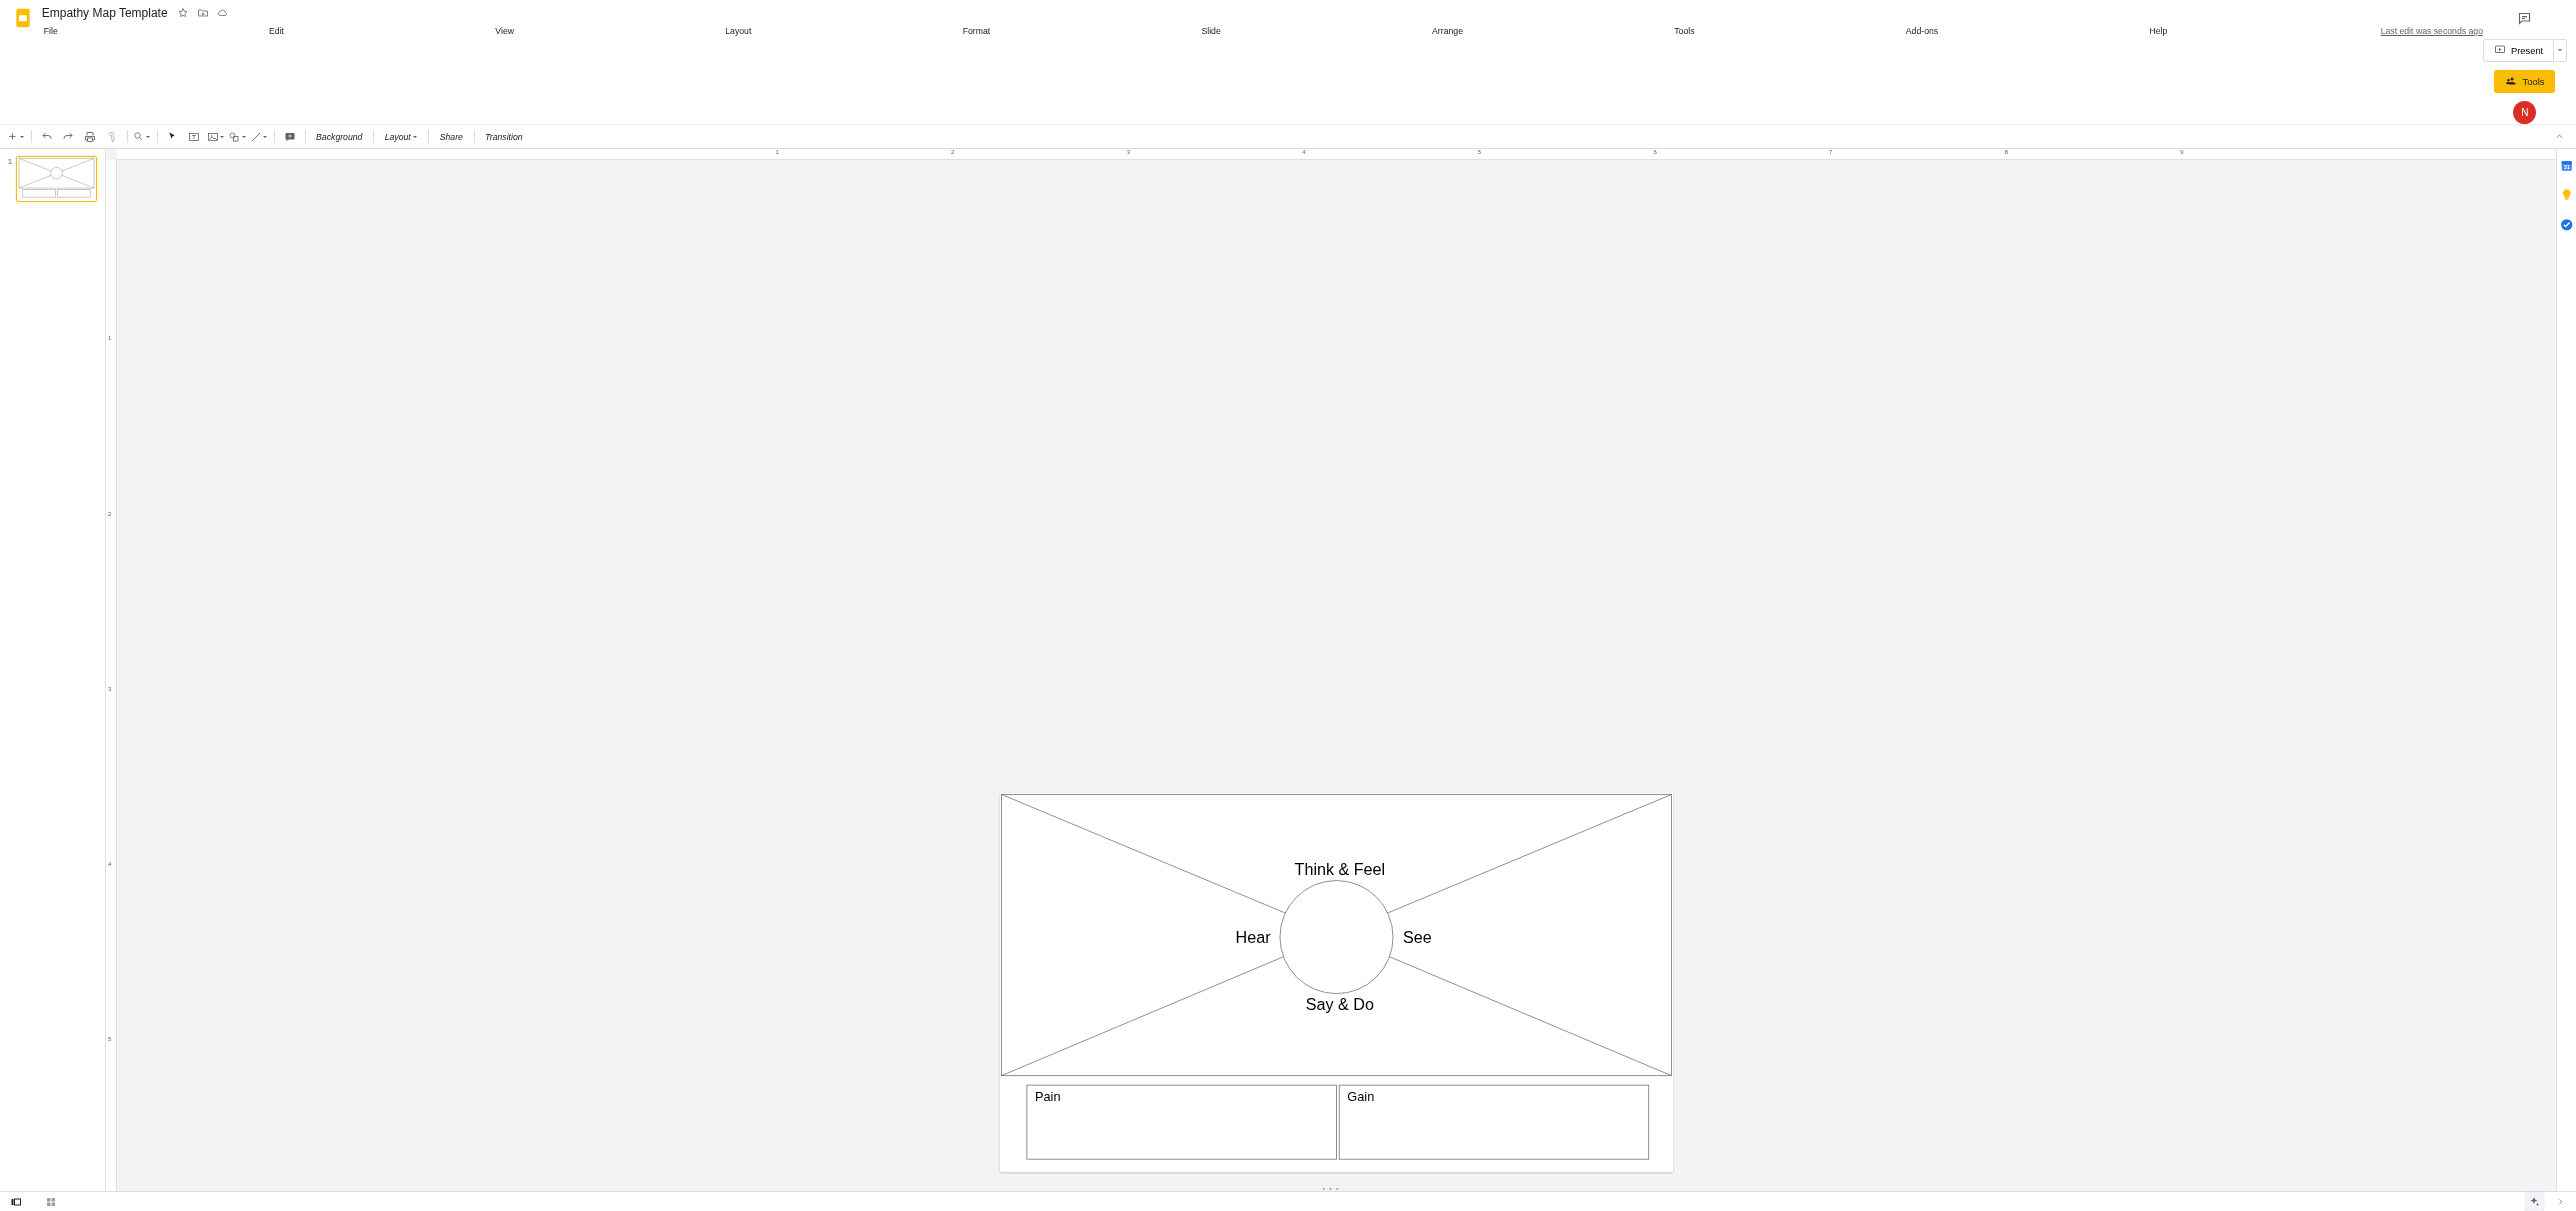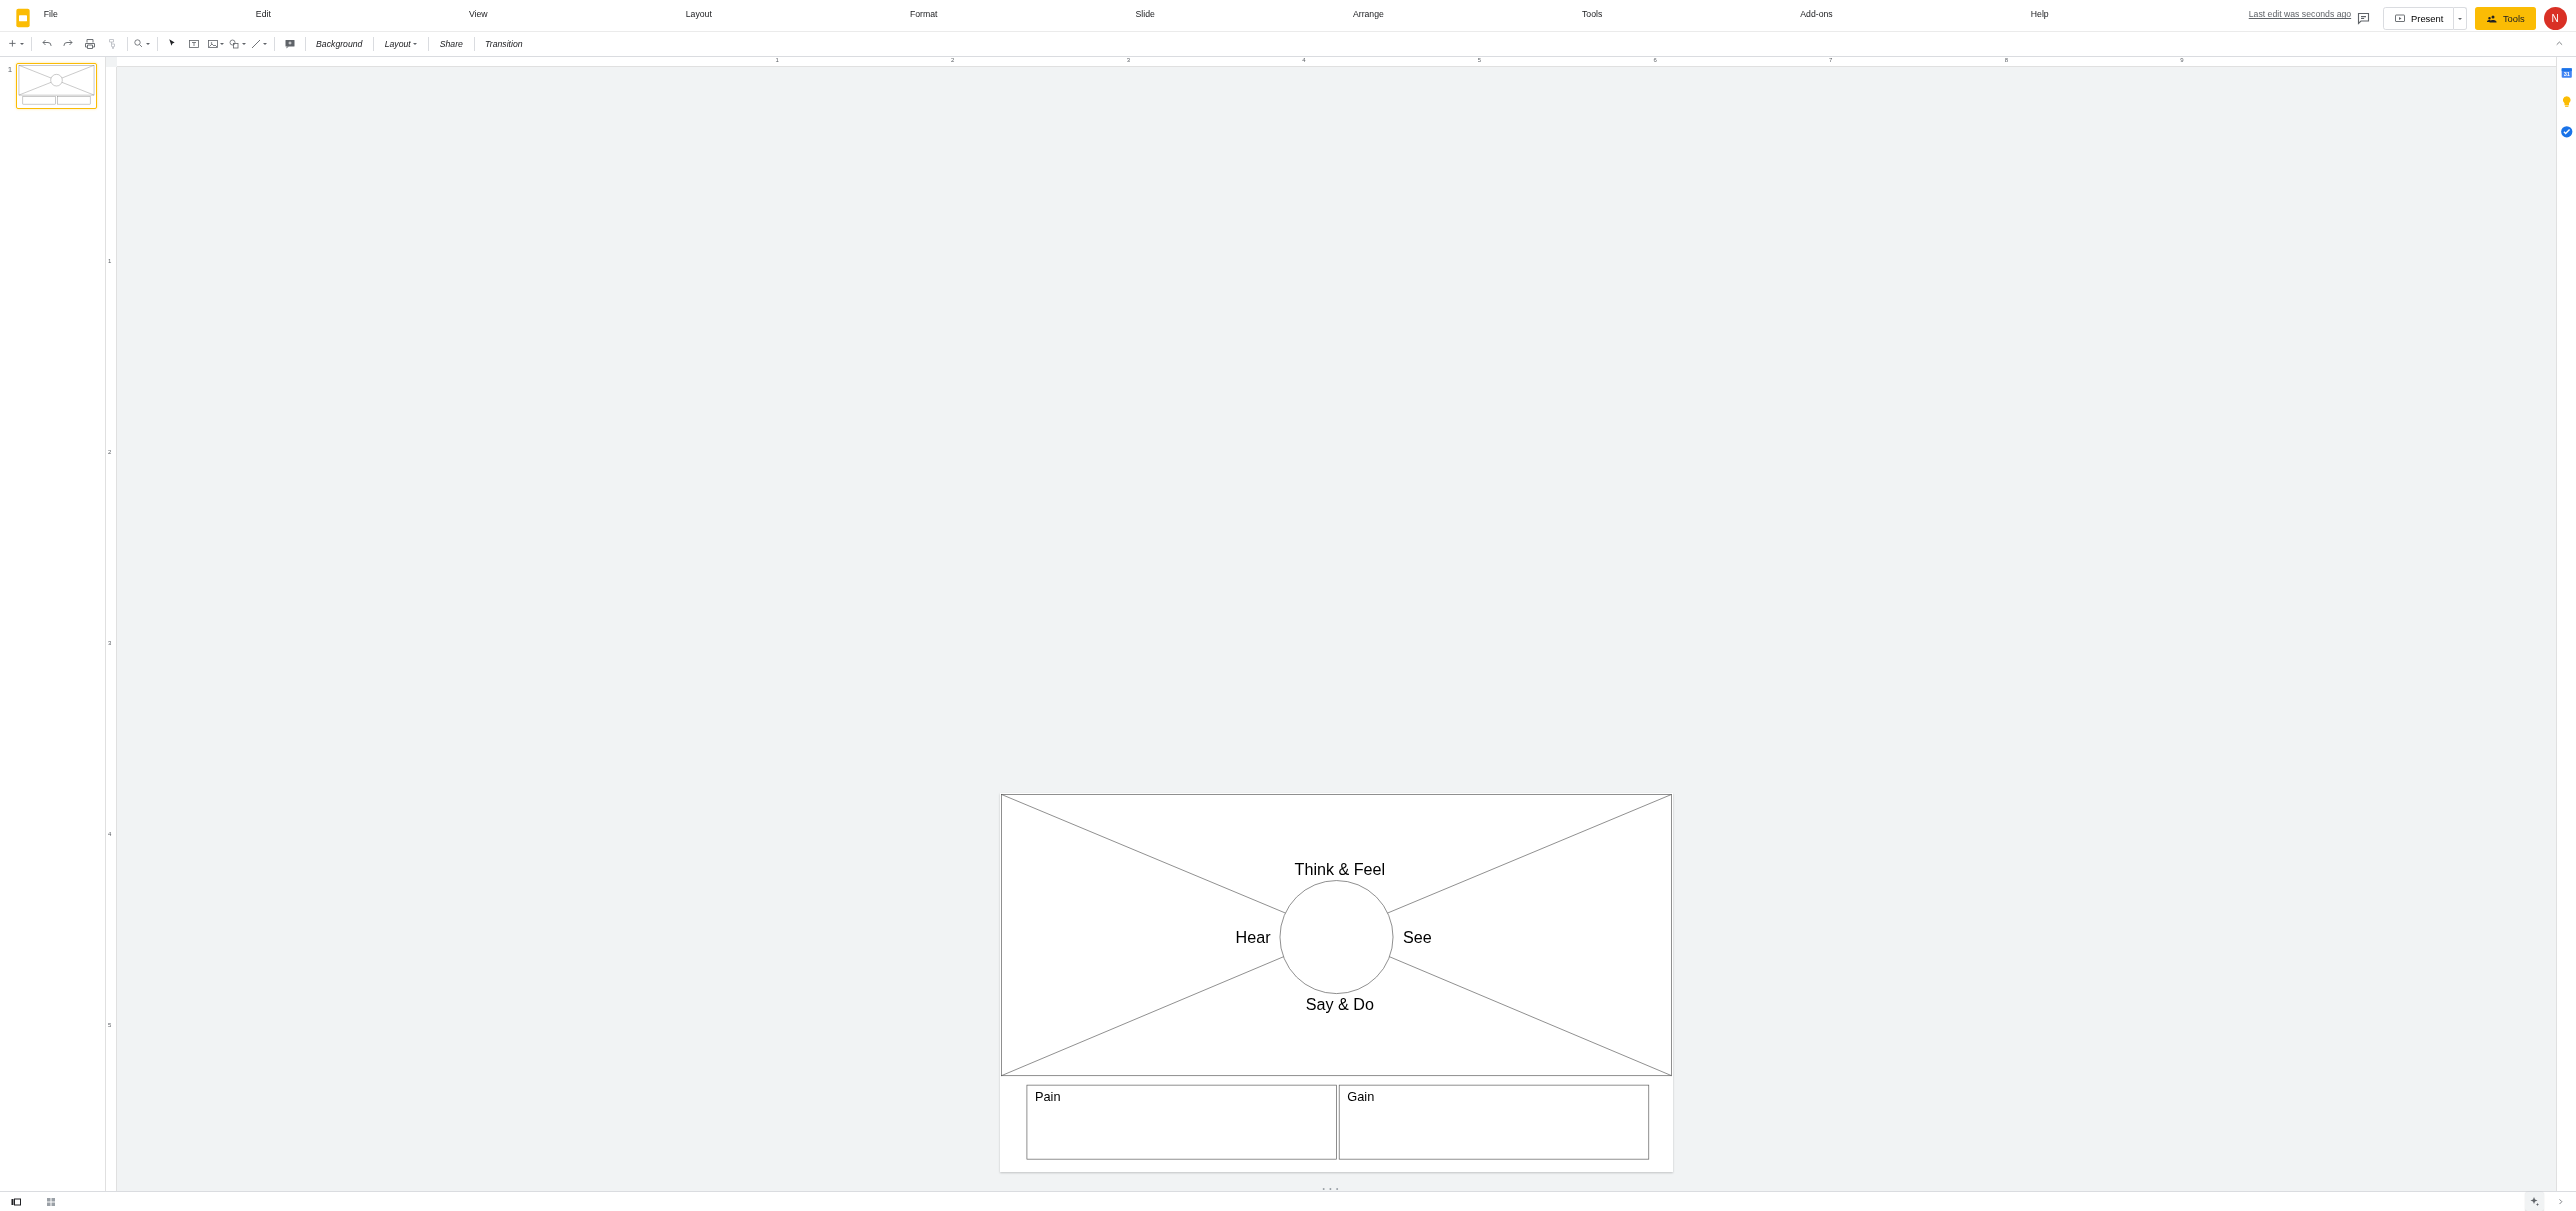--- a/index.html
+++ b/index.html
@@ -13,21 +13,21 @@
   .logo-svg { width: 24px; height: 24px; }
   .doc-col { flex: 1; display: flex; flex-direction: column; }
   .doc-title-row { display: flex; align-items: center; gap: 6.7px; padding-top: 1.3px; }
   .doc-title { font-size: 12px; color: #202124; padding: 0.7px 2.7px; }
   .doc-icons { display: flex; gap: 8px; color: #5f6368; }
   .doc-icons svg { width: 12px; height: 12px; }
   .menubar { display: flex; gap: 1.3px; padding-top: 2.7px; align-items: center; justify-content: space-between; }
   .menubar .m-item { font-size: 8.7px; color: #202124; padding: 2.7px 4.7px; cursor: pointer; border-radius: 2px; }
   .last-edit { font-size: 8.7px; color: #5f6368; text-decoration: underline; margin-left: 6.7px; cursor: pointer; }
 
-  .titlebar-right { display: flex; align-items: center; gap: 8px; padding-top: 2.7px; }
+  .titlebar-right { display: flex; align-items: center; gap: 8px; padding-top: 2.7px; flex-direction: column; }
   .comment-btn { width: 24px; height: 24px; display:flex;align-items:center;justify-content:center; border-radius: 2.7px; cursor:pointer; }
   .present-group { display:flex; }
   .present-btn { display:flex; align-items:center; gap:5.4px; border:0.7px solid #dadce0; background:#fff; padding: 4.7px 9.4px; border-radius: 2.7px 0 0 2.7px; font-size: 9.4px; cursor:pointer; }
   .present-drop { border:0.7px solid #dadce0; border-left:none; background:#fff; padding: 4.7px 4px; border-radius: 0 2.7px 2.7px 0; cursor:pointer; display:flex;align-items:center; }
   .share-btn { display:flex; align-items:center; gap:5.4px; background:#fbbc04; color:#202124; padding: 5.4px 10.8px; border-radius: 2.7px; font-size: 9.4px; font-weight:500; cursor:pointer; }
   .avatar { width: 23px; height:23px; border-radius:50%; background:#d93025; color:#fff; display:flex;align-items:center;justify-content:center; font-size:10px; font-weight:500; cursor:pointer; }
 
   
   .toolbar { display:flex; align-items:center; gap:2.7px; padding: 2.7px 6.7px; border-top:0.7px solid #ebebeb; border-bottom:0.7px solid #dadce0; min-height:25.6px; }
   .tb-btn { display:flex; align-items:center; justify-content:center; min-width:19px; height:17.5px; border-radius:2px; cursor:pointer; color:#5f6368; }
@@ -85,20 +85,41 @@
 <div class="app">
 
   <div class="titlebar">
     <div class="logo-box">
       <svg class="logo-svg" viewBox="0 0 36 36">
         <rect x="8" y="4" width="20" height="28" rx="3" fill="#fbbc04"></rect>
         <rect x="12" y="14" width="12" height="9" rx="1" fill="#fff"></rect>
       </svg>
     </div>
     <div class="doc-col">
+      <div class="doc-title-row">
+        <span class="doc-title">Empathy Map Template</span>
+        <div class="doc-icons">
+          <span>
+              <svg viewBox="0 0 24 24">
+                <path fill="none" stroke="#5f6368" stroke-width="1.6" d="M12 3l2.5 5.5L20 9.3l-4 3.9.9 5.8L12 16.8 7.1 19l.9-5.8-4-3.9 5.5-.8z"></path>
+              </svg>
+            </span>
+          <span>
+              <svg viewBox="0 0 24 24">
+                <path fill="none" stroke="#5f6368" stroke-width="1.6" d="M3 6h6l2 2h10v10H3z"></path>
+                <path fill="none" stroke="#5f6368" stroke-width="1.6" d="M12 11v6m-3-3h6"></path>
+              </svg>
+            </span>
+          <span>
+              <svg viewBox="0 0 24 24">
+                <path fill="none" stroke="#5f6368" stroke-width="1.6" d="M7 17a4 4 0 010-8 5 5 0 019.6 1.5A3.5 3.5 0 0117 17z"></path>
+              </svg>
+            </span>
+        </div>
+      </div>
       <div class="menubar">
         <span class="m-item">File</span>
         <span class="m-item">Edit</span>
         <span class="m-item">View</span>
         <span class="m-item">Layout</span>
         <span class="m-item">Format</span>
         <span class="m-item">Slide</span>
         <span class="m-item">Arrange</span>
         <span class="m-item">Tools</span>
         <span class="m-item">Add-ons</span>

